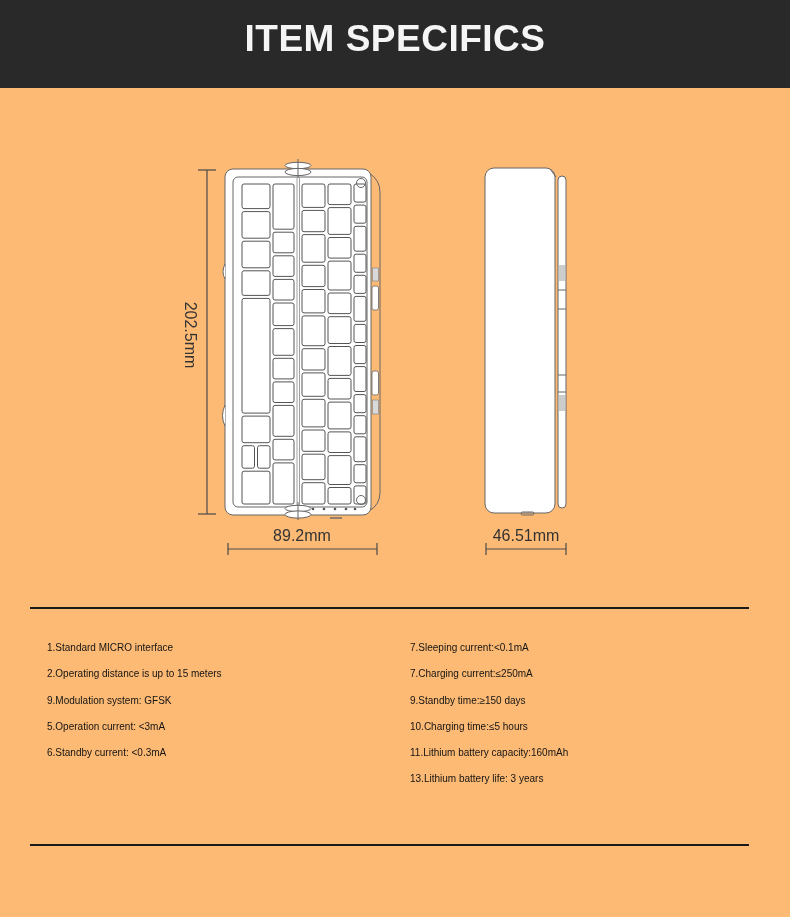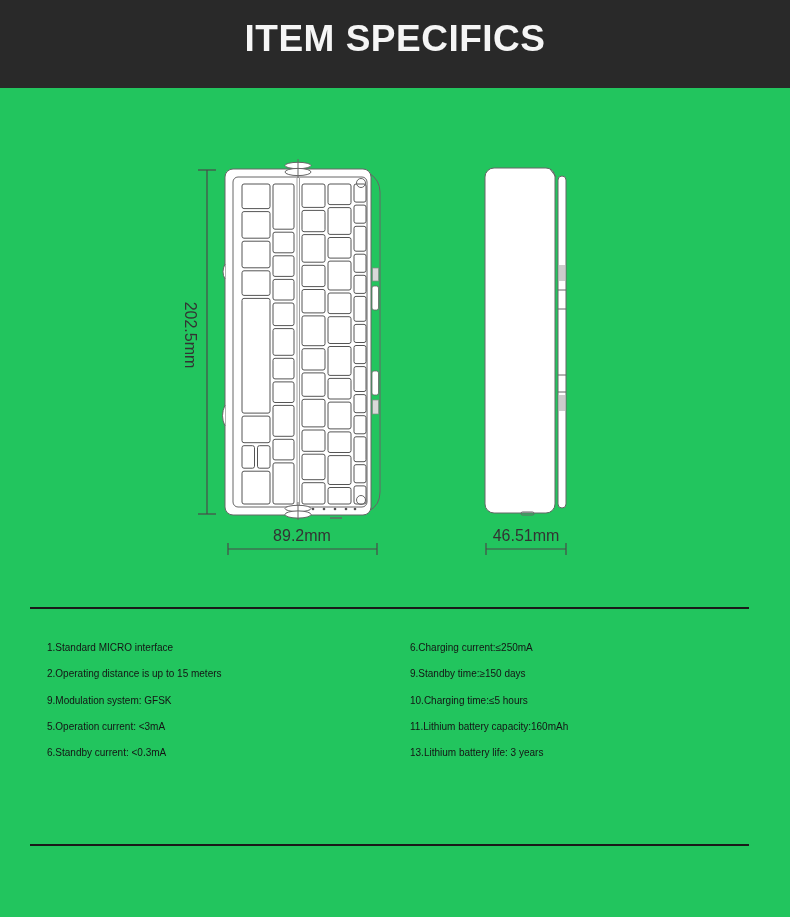--- a/index.html
+++ b/index.html
@@ -2,21 +2,21 @@
 <html><head>
 <meta charset="utf-8">
 <style>
   * { margin: 0; padding: 0; box-sizing: border-box; }
   html, body { background: #ffffff; }
   body { font-family: "Liberation Sans", sans-serif; }
   .page {
     position: relative;
     width: 790px;
     height: 917px;
-    background: #22c55e;
+    background: #fdba74;
     overflow: hidden;
   }
   .header-banner {
     position: absolute;
     top: 0; left: 0;
     width: 790px;
     height: 88px;
     background: #292929;
     display: flex;
     align-items: center;
@@ -222,21 +222,22 @@
 
   <div class="specs-section">
     <div class="spec-col left">
         <div class="spec-item">1.Standard MICRO interface</div>
         <div class="spec-item">2.Operating distance is up to 15 meters</div>
         <div class="spec-item">9.Modulation system: GFSK</div>
         <div class="spec-item">5.Operation current: &lt;3mA</div>
         <div class="spec-item">6.Standby current: &lt;0.3mA</div>
       </div>
     <div class="spec-col right">
-        <div class="spec-item">6.Charging current:≤250mA</div>
+        <div class="spec-item">7.Sleeping current:&lt;0.1mA</div>
+        <div class="spec-item">7.Charging current:≤250mA</div>
         <div class="spec-item">9.Standby time:≥150 days</div>
         <div class="spec-item">10.Charging time:≤5 hours</div>
         <div class="spec-item">11.Lithium battery capacity:160mAh</div>
         <div class="spec-item">13.Lithium battery life: 3 years</div>
       </div>
   </div>
 
   <div class="separator bottom"></div>
 
 </div>

